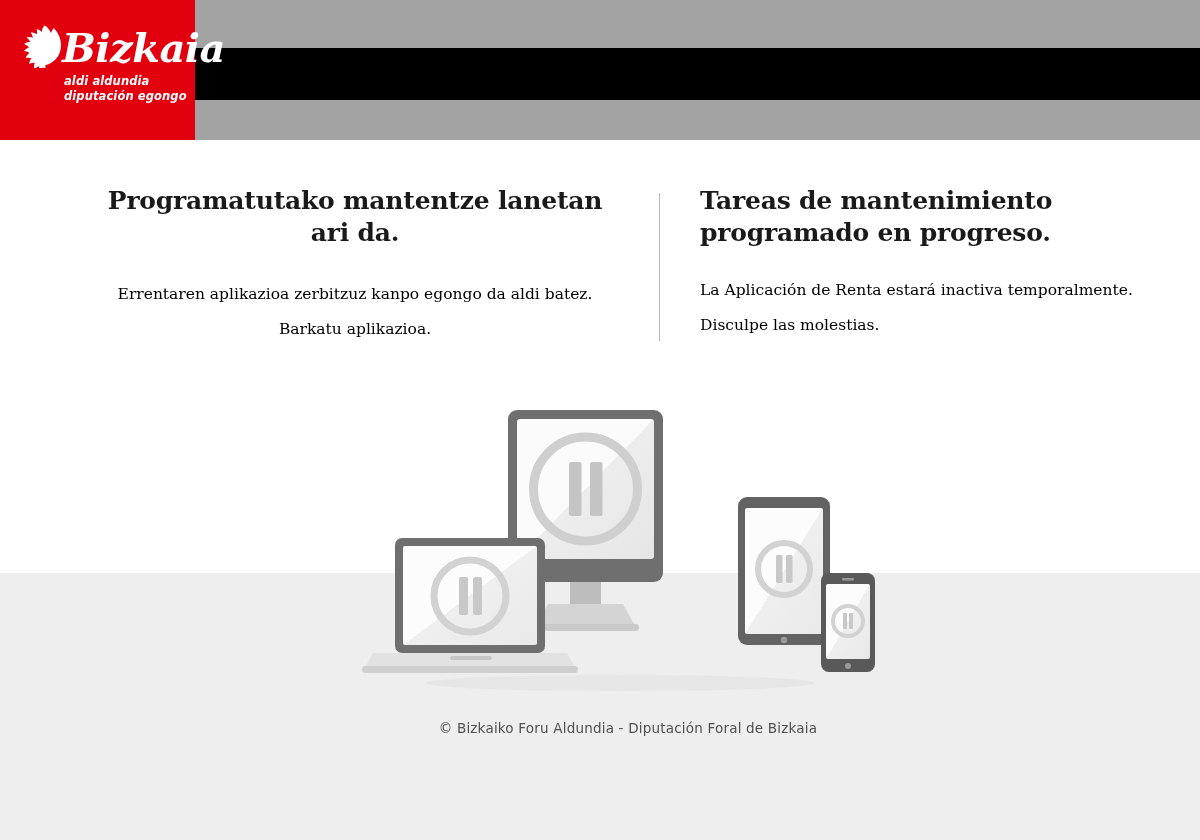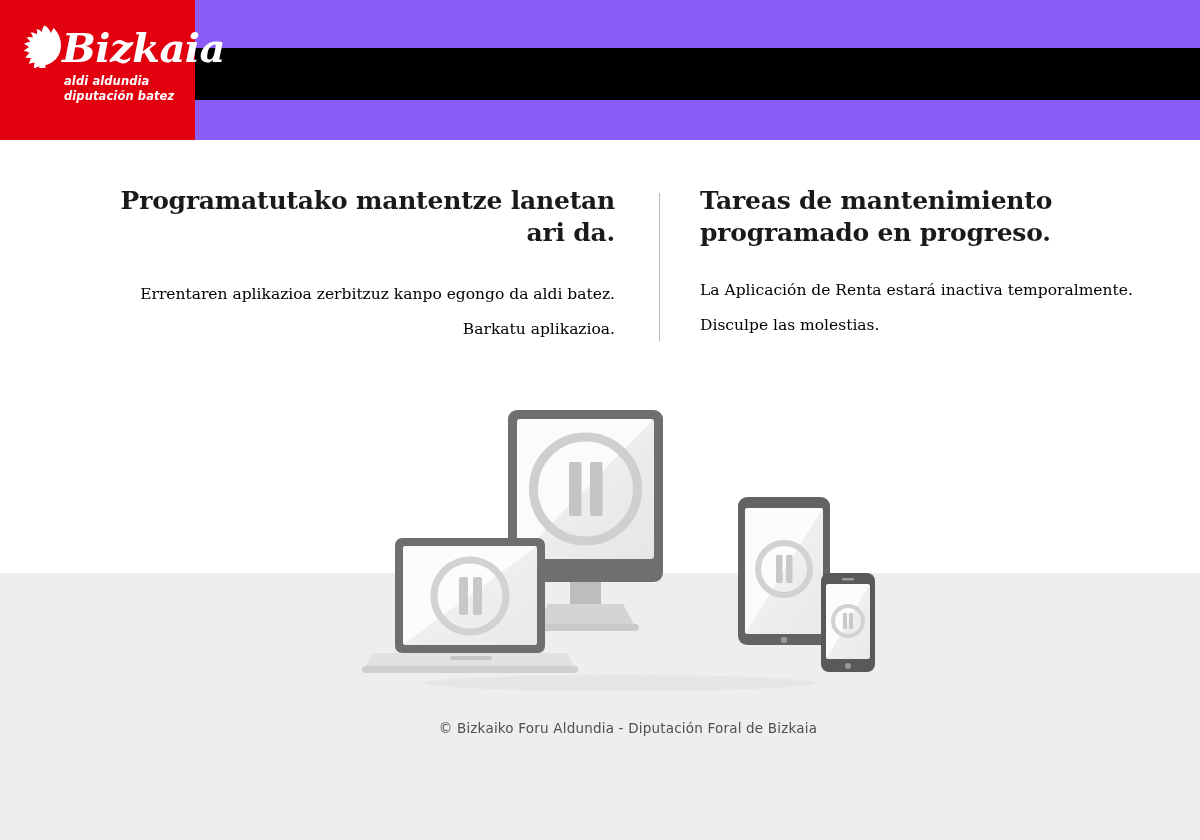--- a/index.html
+++ b/index.html
@@ -13,21 +13,21 @@
     font-family: "Liberation Sans", sans-serif;
     overflow: hidden;
     position: relative;
   }
 
   
   .header {
     position: relative;
     width: 1200px;
     height: 140px;
-    background: #8b5cf6;
+    background: #a3a3a3;
   }
   .header-bar {
     position: absolute;
     left: 195px;
     top: 48px;
     width: 1005px;
     height: 52px;
     background: #000000;
   }
   .logo-box {
@@ -89,21 +89,21 @@
     width: 1200px;
     height: 175px;
   }
   .col {
     position: absolute;
     top: 0;
     width: 520px;
   }
   .col-eu {
     left: 95px;
-    text-align: right;
+    text-align: center;
   }
   .col-es {
     left: 700px;
     text-align: left;
   }
   .divider {
     position: absolute;
     left: 659px;
     top: 8px;
     width: 1px;
@@ -172,21 +172,21 @@
   <div class="header-bar"></div>
   <div class="logo-box">
     <div class="logo-inner">
       <span class="logo-leaf">
         <svg width="44" height="44" viewBox="0 0 44 44" xmlns="http://www.w3.org/2000/svg">
           <path fill="#ffffff" d="M22.5 1.5c-1.8 2.2-2.6 4.2-2.7 6.4-1.4-1.6-3.1-2.6-5.2-3 .6 2 .6 3.7.1 5.4-1.8-1.3-3.8-1.9-6.1-1.8 1.3 1.7 2 3.3 2.2 5.1-2.1-.7-4.2-.7-6.4 0 1.8 1.3 3 2.8 3.8 4.5-2.2 0-4.2.6-6.1 1.9 2.1.8 3.7 1.9 4.9 3.4-2.1.7-3.8 1.9-5.2 3.6 2.3.2 4.1.8 5.7 1.9-1.8 1.2-3.1 2.9-3.9 5 2.2-.4 4.1-.3 5.9.3-1.4 1.7-2.2 3.7-2.4 5.9 2-1 3.8-1.4 5.7-1.3-.9 2-1.1 4.1-.6 6.3 1.6-1.6 3.3-2.5 5.1-2.9-.2 1.3-.1 2.6.3 3.9 1.4-1.4 2.9-2.3 4.5-2.7l-.5 5.1h2.3l-.6-7.3c4.4-1.1 7.9-3.2 10.6-6.2 3.4-3.8 5.1-8.4 5.1-13.7 0-6.5-2.4-12.3-7.2-17.3-1.4 1.6-2.3 3.2-2.8 4.9-1.1-2.4-2.6-4.5-4.6-6.4z"></path>
         </svg>
       </span>
       <span class="logo-wordmark">Bizkaia</span>
       <span class="logo-sub1">aldi aldundia</span>
-      <span class="logo-sub2">diputación batez</span>
+      <span class="logo-sub2">diputación egongo</span>
     </div>
   </div>
 </div>
 
 <div class="messages">
   <div class="divider"></div>
 
   <div class="col col-eu">
     <p class="headline">Programatutako mantentze lanetan ari da.</p>
     <p class="bodyline first">Errentaren aplikazioa zerbitzuz kanpo egongo da aldi batez.</p>

